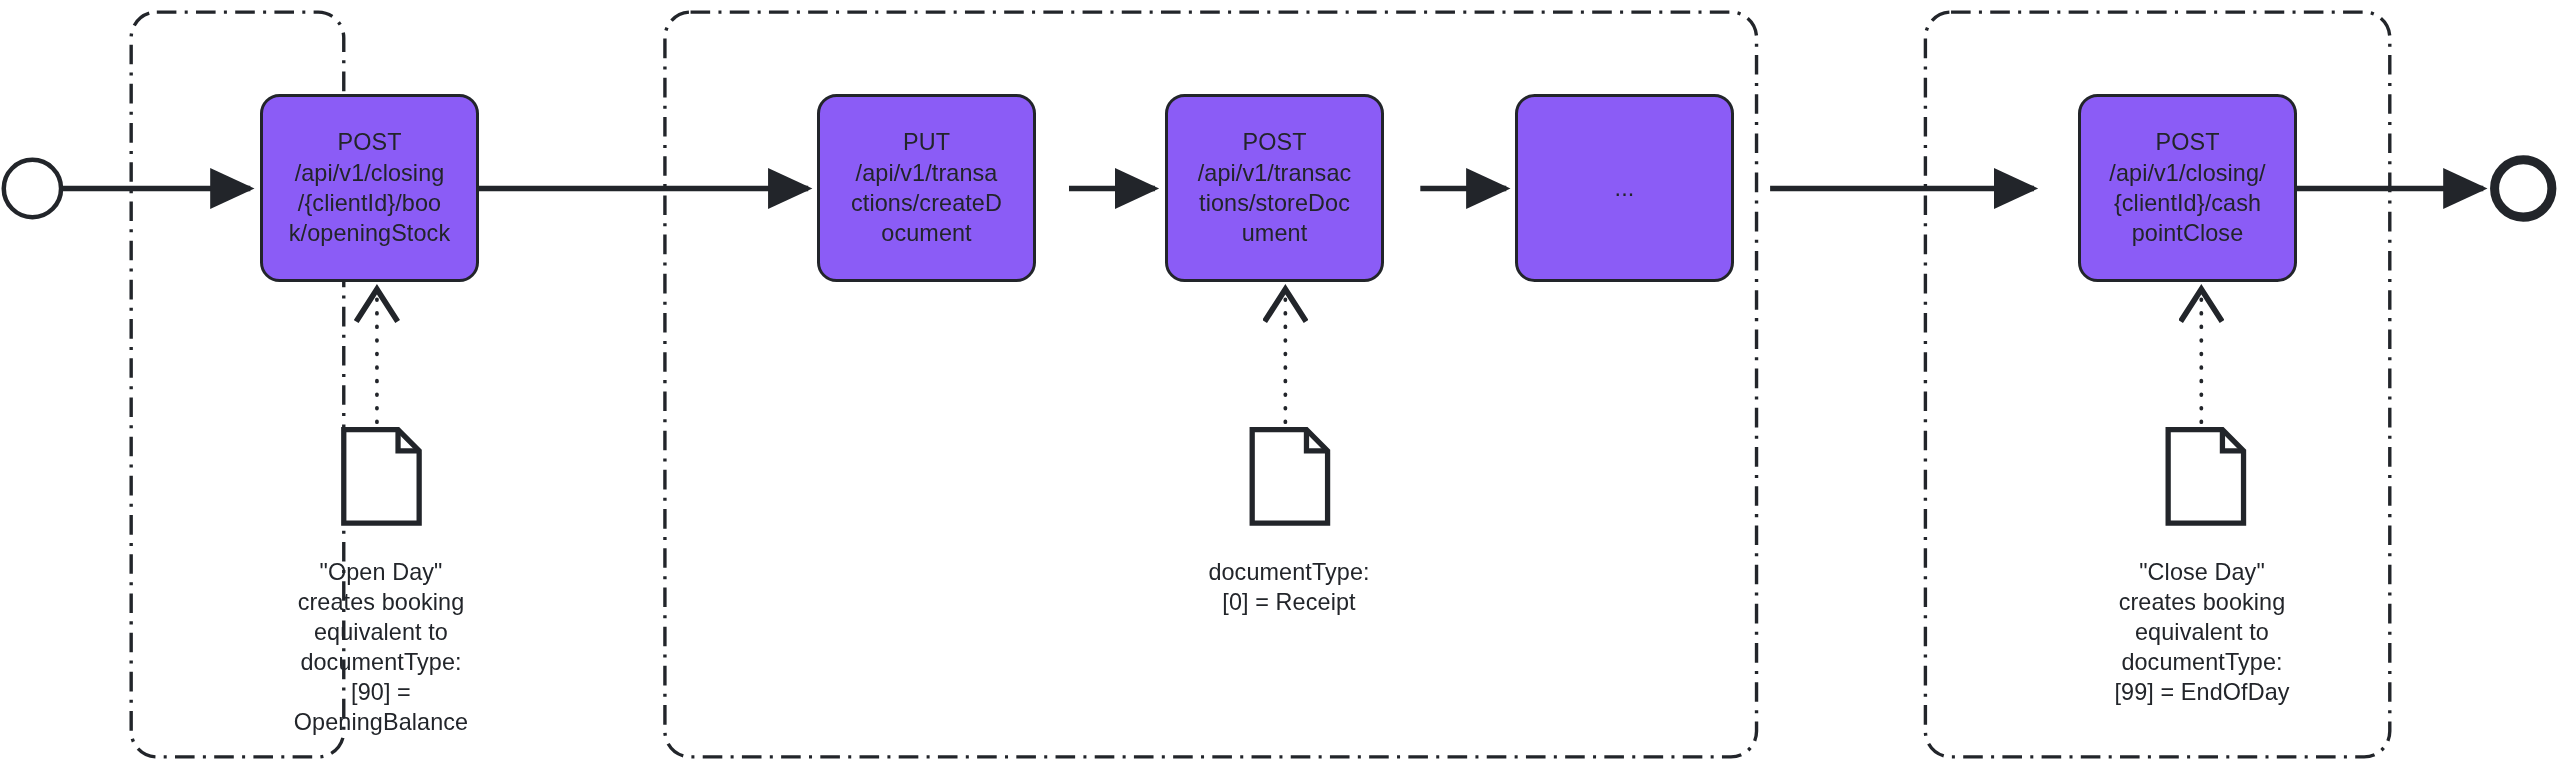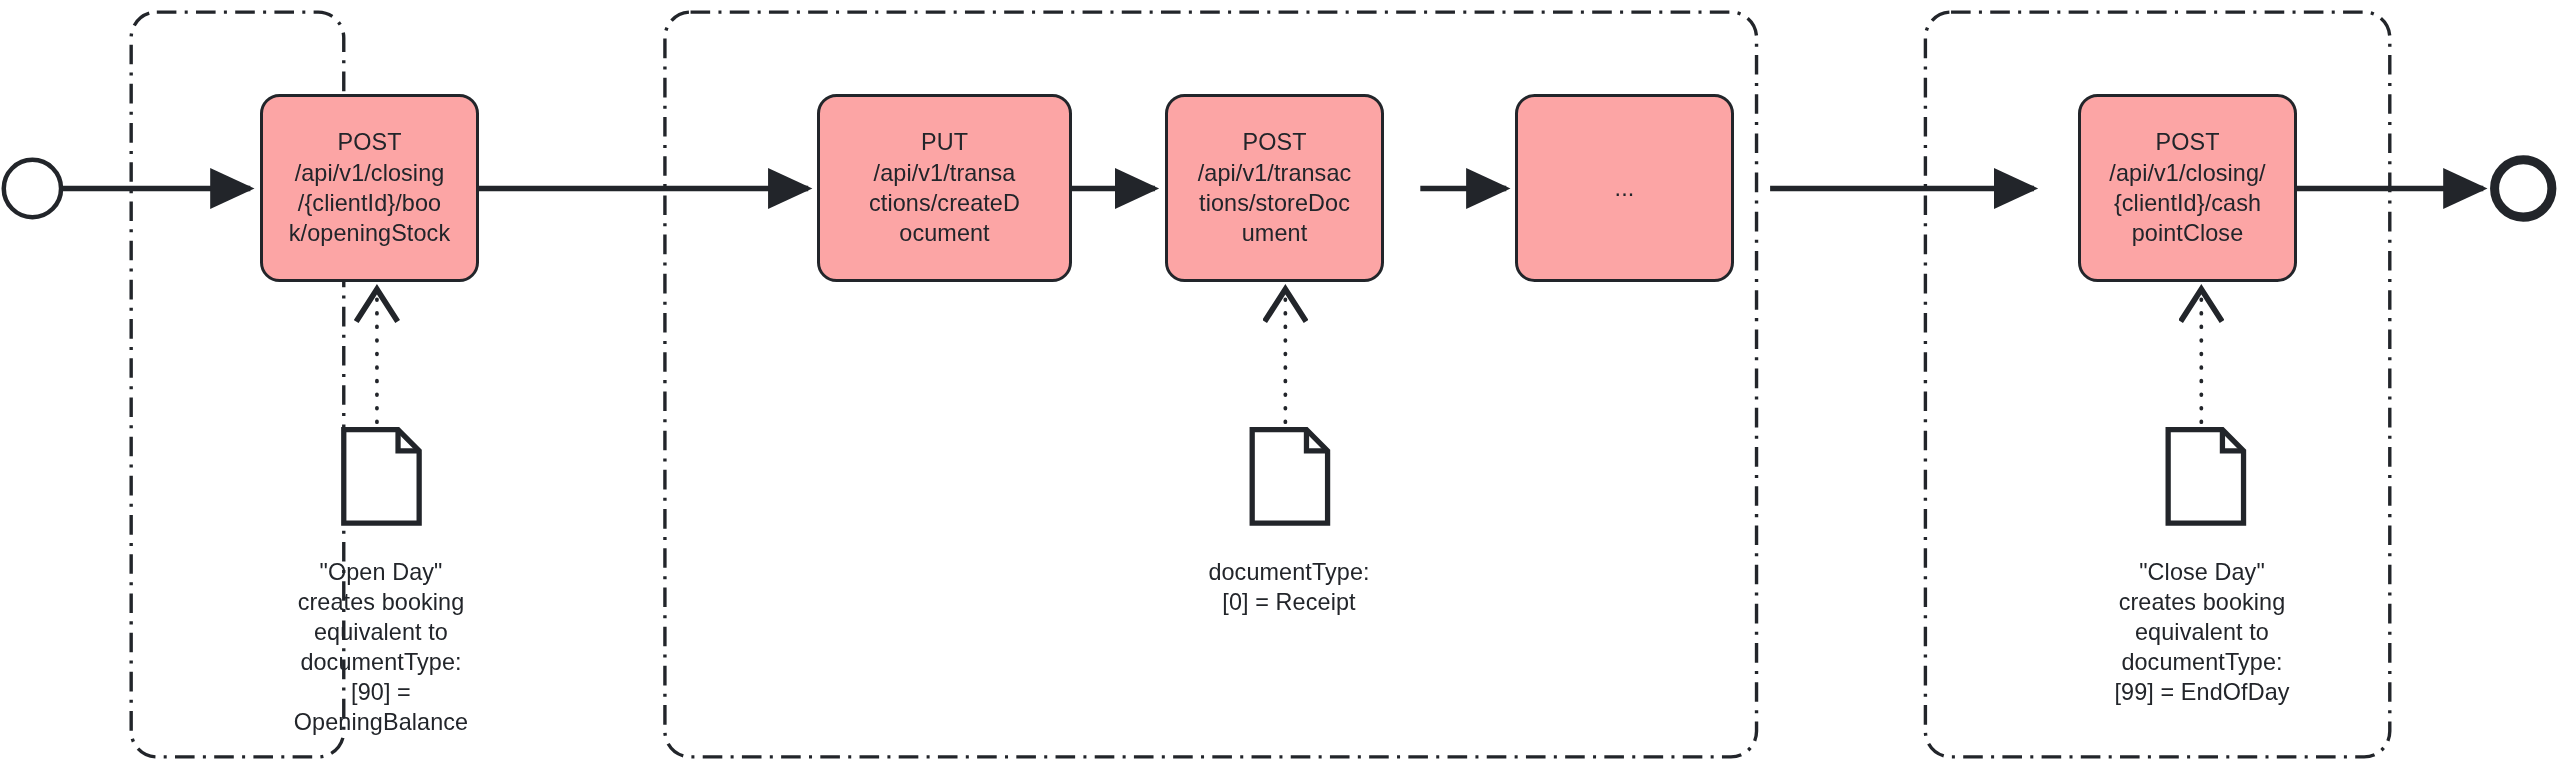--- a/index.html
+++ b/index.html
@@ -24,21 +24,21 @@
     left: 0;
     top: 0;
     width: 2576px;
     height: 769px;
   }
   .node-box {
     position: absolute;
     box-sizing: border-box;
     border: 3.8px solid #22252a;
     border-radius: 19.6px;
-    background: #fca5a5;
+    background: #8b5cf6;
     display: flex;
     align-items: center;
     justify-content: center;
     text-align: center;
     line-height: 1.30;
     font-size: 23.4px;
     color: #22252a;
     white-space: pre-line;
     letter-spacing: 0.1px;
     padding: 3px 21px;
@@ -108,21 +108,21 @@
       <path d="M2876,570 L2948,570 L2976,598 L2976,694 L2876,694 Z" fill="#ffffff" stroke="#22252a" stroke-width="7" stroke-linejoin="miter"></path>
       <path d="M2948,570 L2948,598 L2976,598" fill="none" stroke="#22252a" stroke-width="7" stroke-linejoin="miter"></path>
     </g>
   </svg>
 
   <div class="node-box" style="left:260px; top:94px; width:219px; height:188px;">POST
 /api/v1/closing
 /{clientId}/boo
 k/openingStock</div>
 
-  <div class="node-box" style="left:817px; top:94px; width:255px; height:188px;">PUT
+  <div class="node-box" style="left:817px; top:94px; width:219px; height:188px;">PUT
 /api/v1/transa
 ctions/createD
 ocument</div>
 
   <div class="node-box" style="left:1165px; top:94px; width:219px; height:188px;">POST
 /api/v1/transac
 tions/storeDoc
 ument</div>
 
   <div class="node-box ellipsis-box" style="left:1515px; top:94px; width:219px; height:188px;">...</div>

